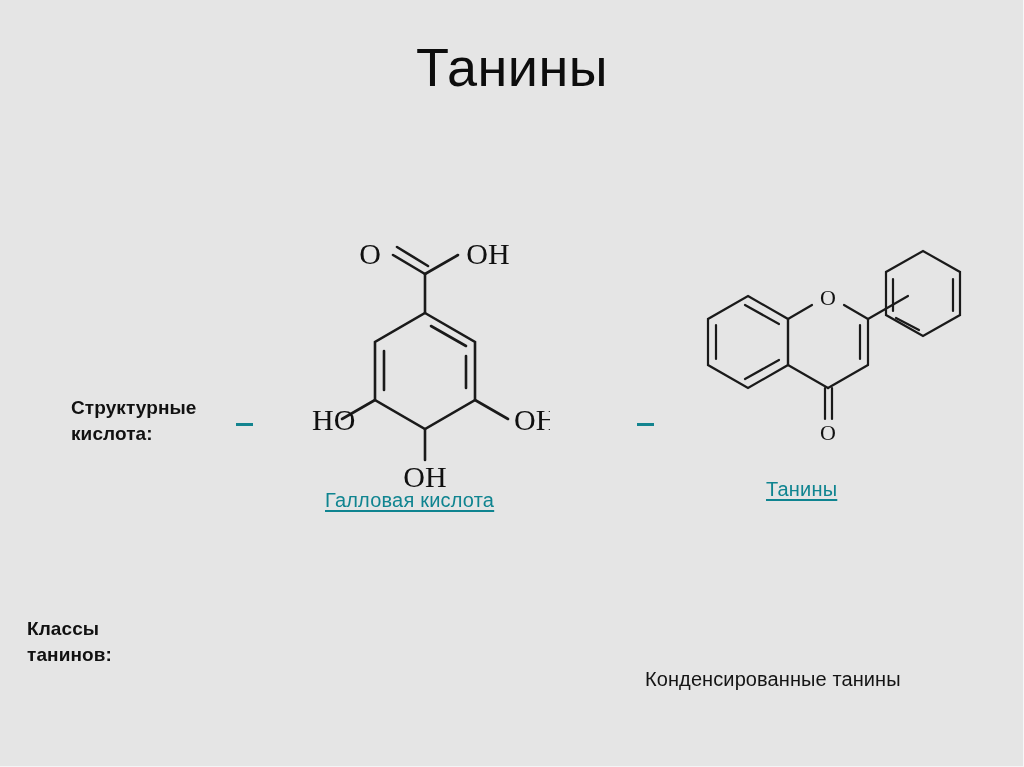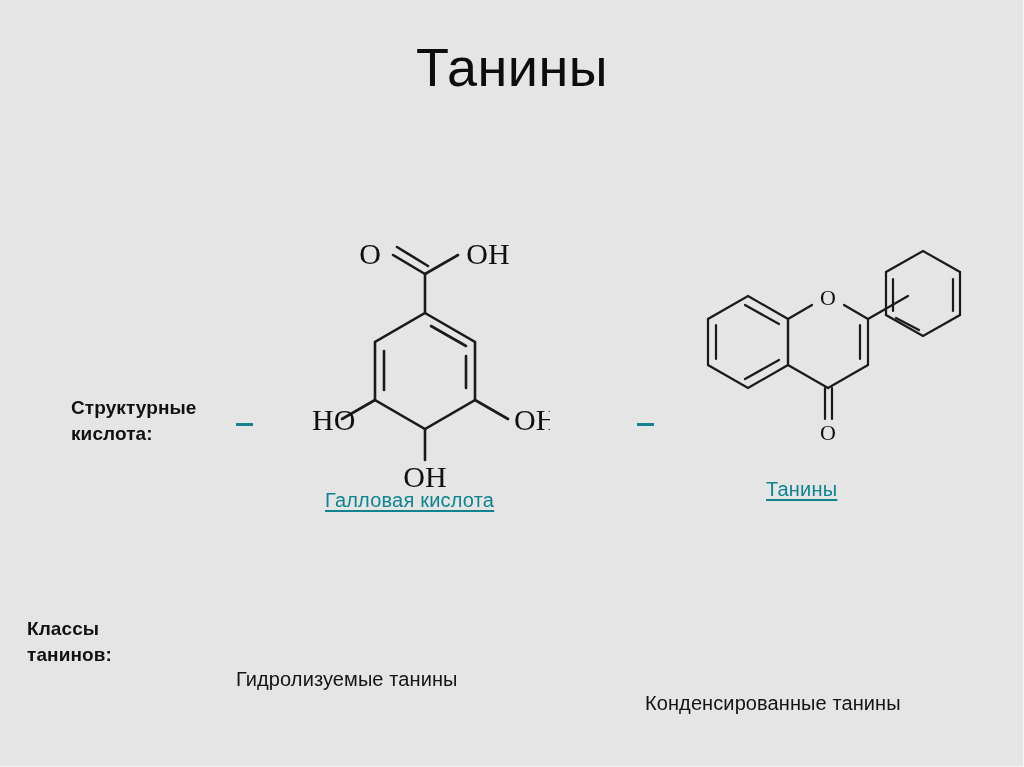--- a/index.html
+++ b/index.html
@@ -72,21 +72,21 @@
 
   
   .class-name {
     position: absolute;
     font-size: 20px;
     color: #141414;
     white-space: nowrap;
     letter-spacing: 0.1px;
   }
   #class-hydrolysable { left: 236px; top: 668px; }
-  #class-condensed    { left: 645px; top: 668px; margin-top: 24px; }
+  #class-condensed    { left: 645px; top: 668px; }
 
   
   .molecule {
     position: absolute;
   }
   #mol-gallic  { left: 300px; top: 238px; width: 250px; height: 250px; }
   #mol-flavone { left: 686px; top: 248px; width: 280px; height: 200px; }
   .molecule svg { display: block; }
 </style>
 </head>
@@ -177,17 +177,16 @@
         <text x="142" y="57" text-anchor="middle">O</text>
         <text x="142" y="192" text-anchor="middle">O</text>
       </g>
     </svg>
   </div>
 
   <div id="caption-gallic" class="struct-caption">Галловая кислота</div>
 
   <div id="caption-flavone" class="struct-caption">Танины</div>
 
-  <div id="class-hydrolysable" class="class-name">Гидролизуемые танины</div>
 
   <div id="class-condensed" class="class-name">Конденсированные танины</div>
 
 </div>
 
 </body></html>

